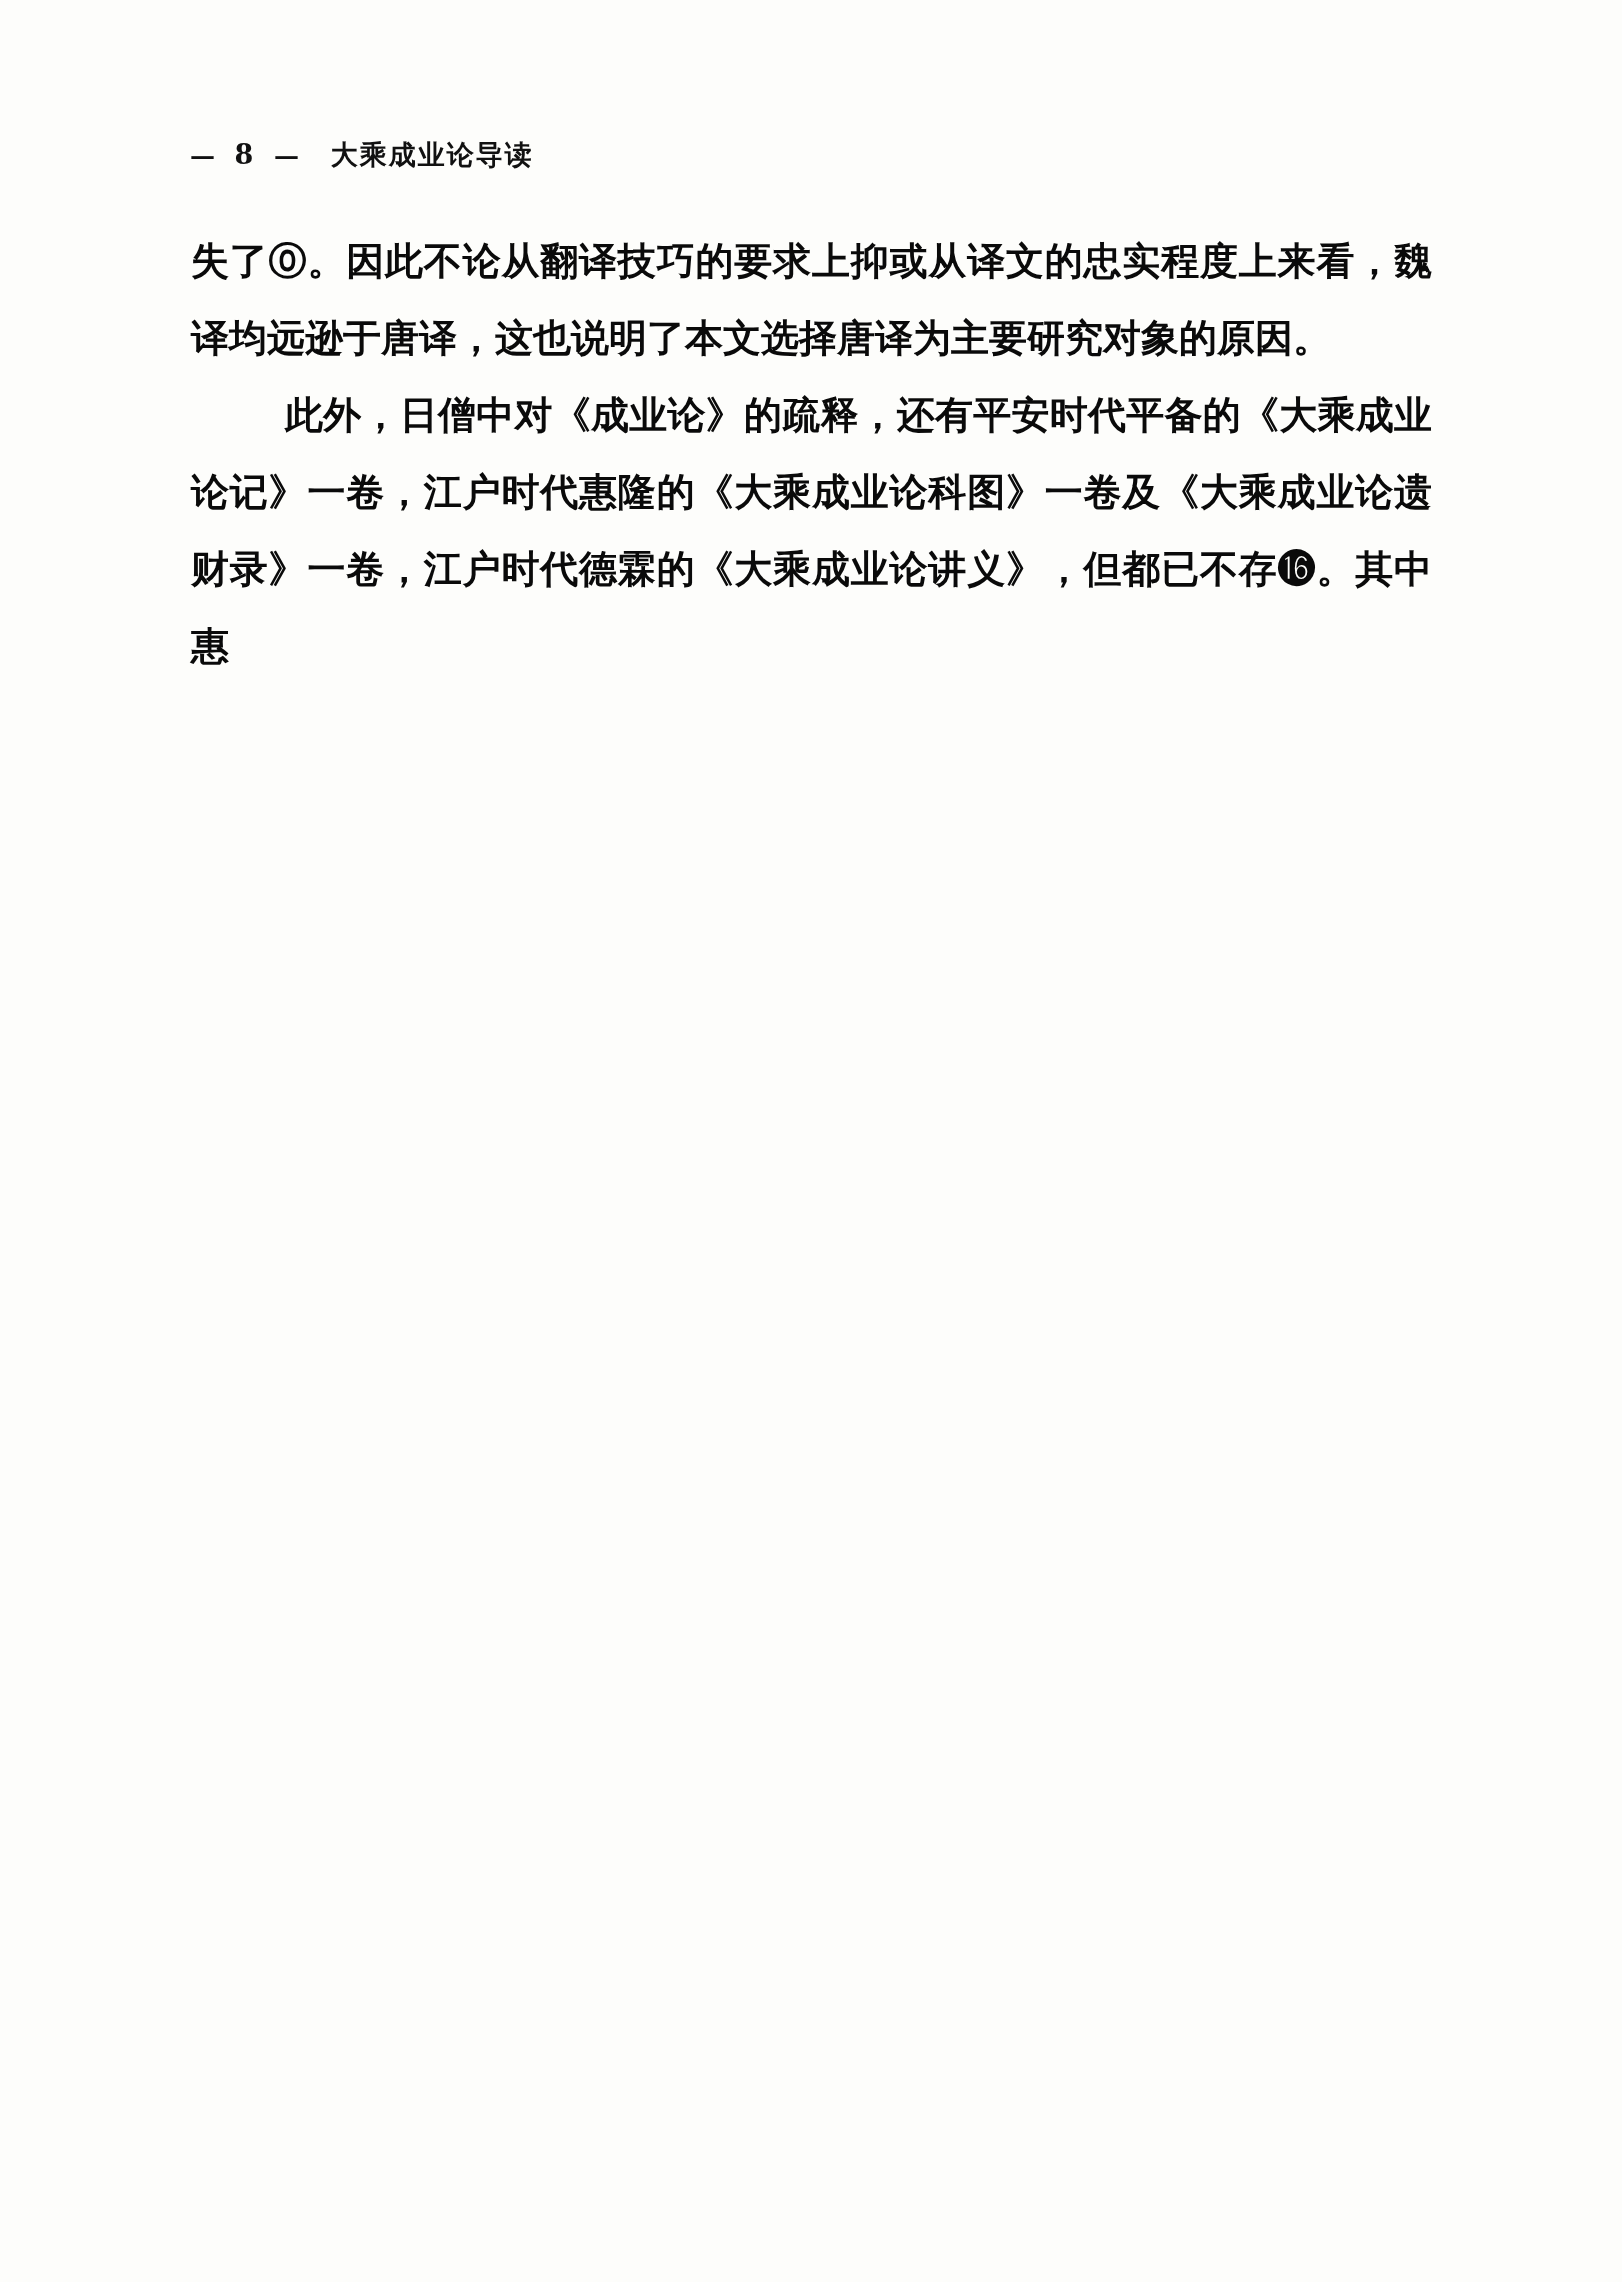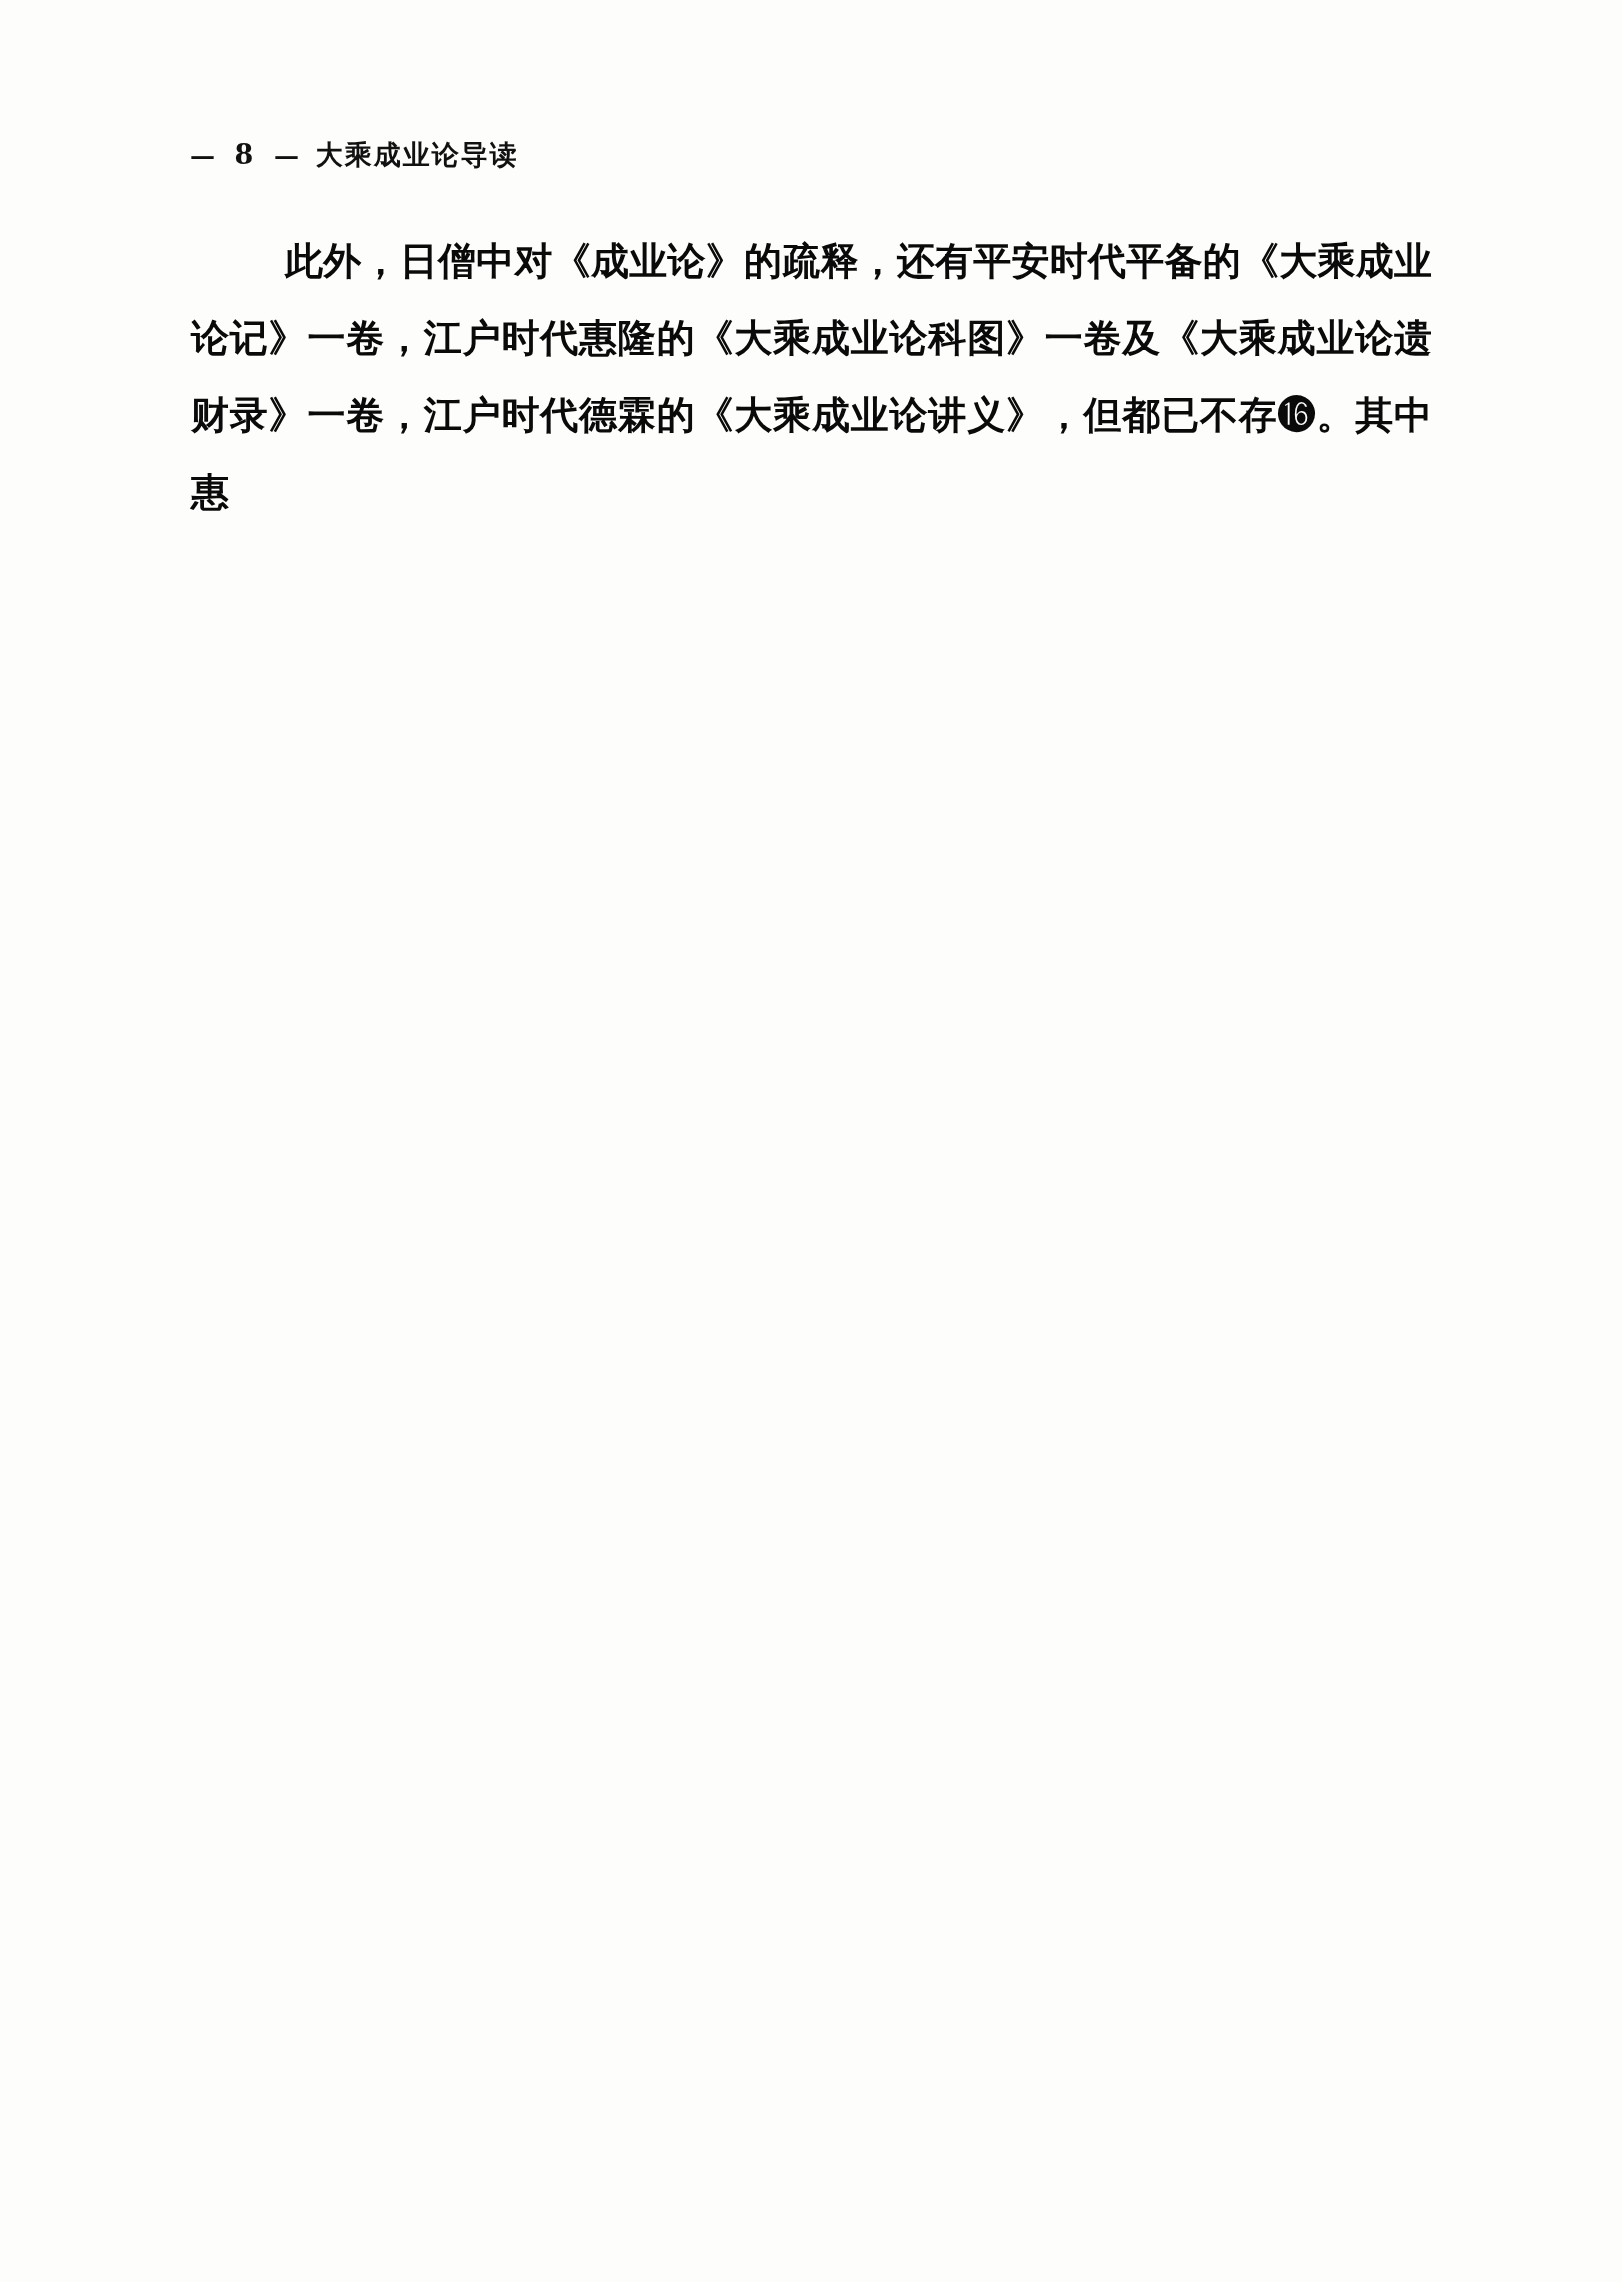--- a/index.html
+++ b/index.html
@@ -35,21 +35,21 @@
   }
   .header .dash {
     font-size: 25px;
     letter-spacing: 0;
   }
   .header .pagenum {
     font-size: 27px;
     padding: 0 5.9px;
   }
   .header .title {
-    margin-left: 3px;
+    margin-left: 18px;
     font-size: 27px;
     letter-spacing: 2px;
     font-family: Liberation Mono, monospace;
   }
   .body-text {
     position: absolute;
     top: 222px;
     left: 191px;
     width: 1241px;
     font-family: "DejaVu Serif", serif;
@@ -75,17 +75,18 @@
 <div class="page">
 
   <div class="header">
     <span class="dash">—</span>
     <span class="pagenum">8</span>
     <span class="dash">—</span>
     <span class="title">大乘成业论导读</span>
   </div>
 
   <div class="body-text">
+    <p class="para">失了⓪。因此不论从翻译技巧的要求上抑或从译文的忠实程度上来看，魏译均远逊于唐译，这也说明了本文选择唐译为主要研究对象的原因。</p>
     <p class="para indent">此外，日僧中对《成业论》的疏释，还有平安时代平备的《大乘成业论记》一卷，江户时代惠隆的《大乘成业论科图》一卷及《大乘成业论遗财录》一卷，江户时代德霖的《大乘成业论讲义》，但都已不存⓰。其中惠</p>
   </div>
 
 </div>
 
 
 </body></html>

